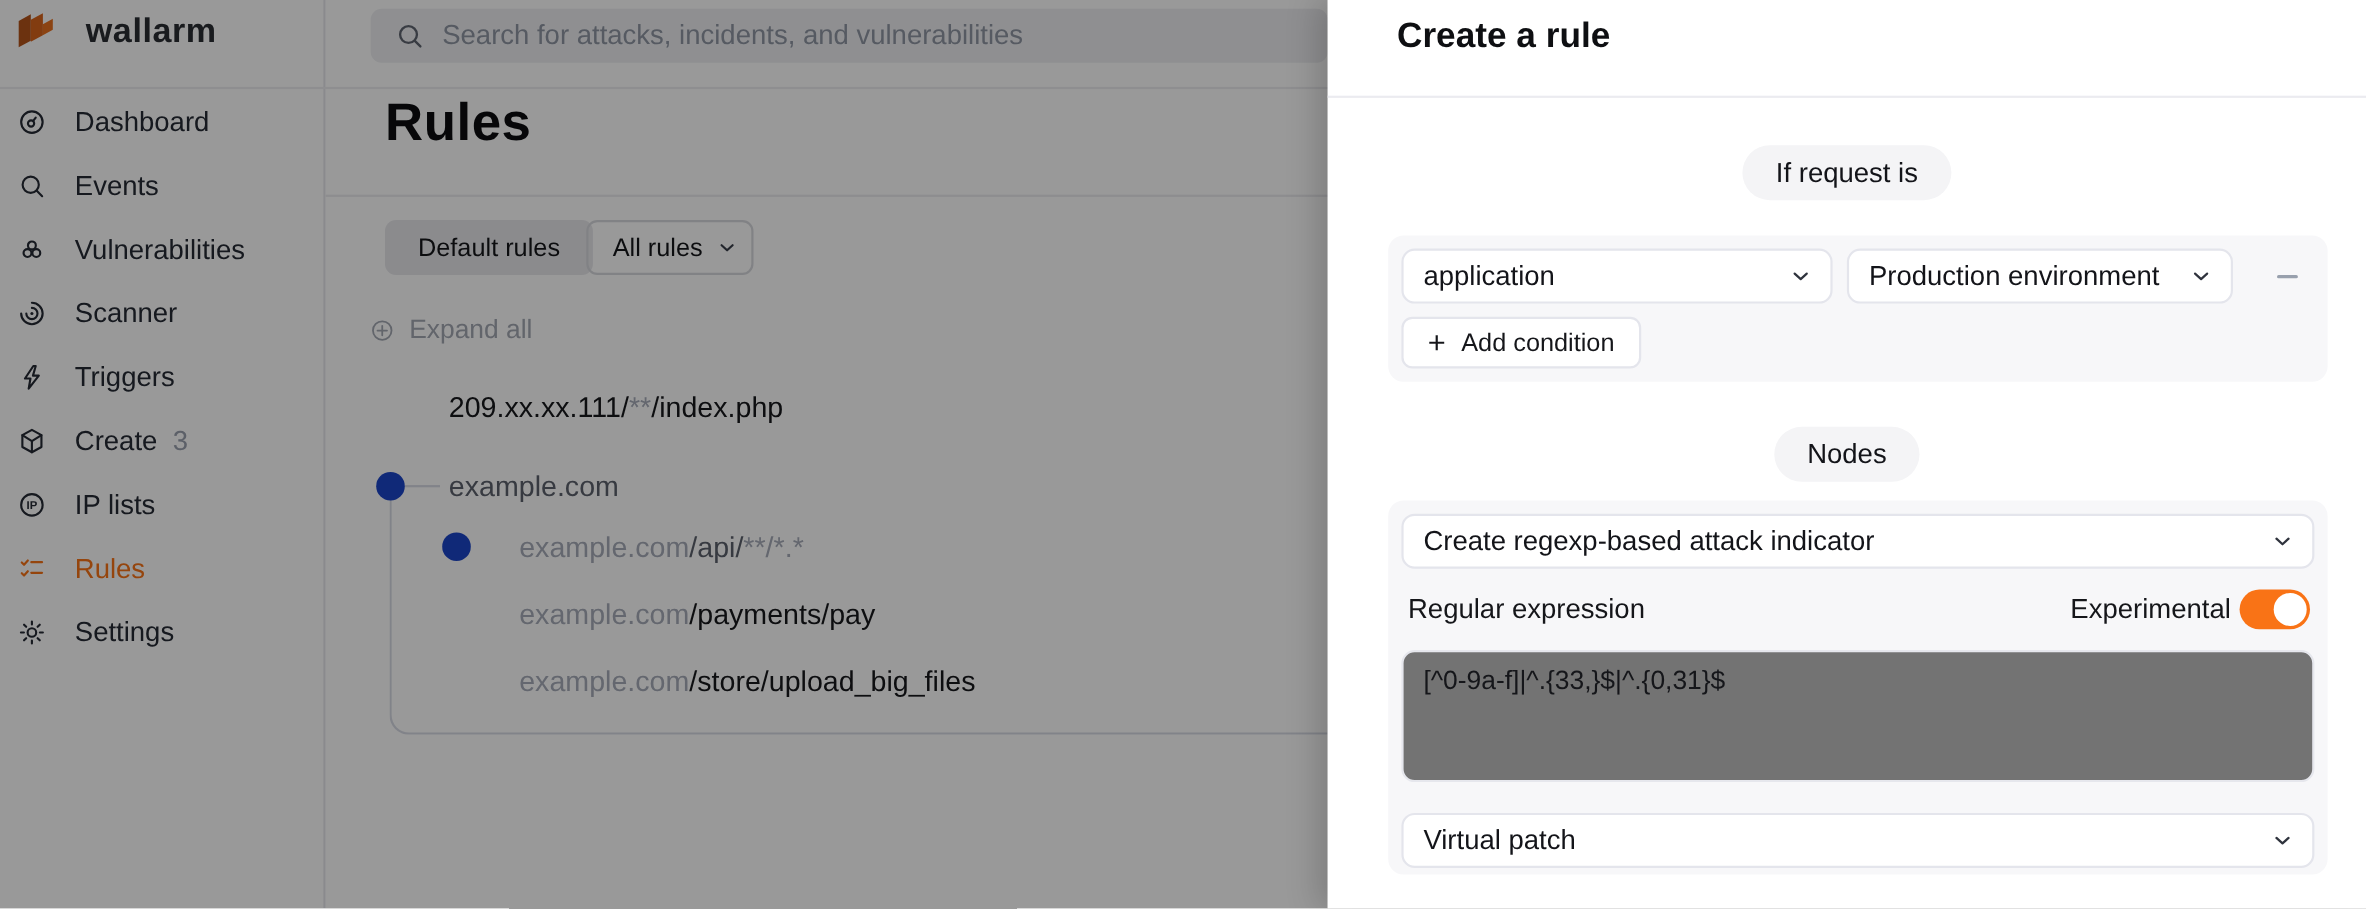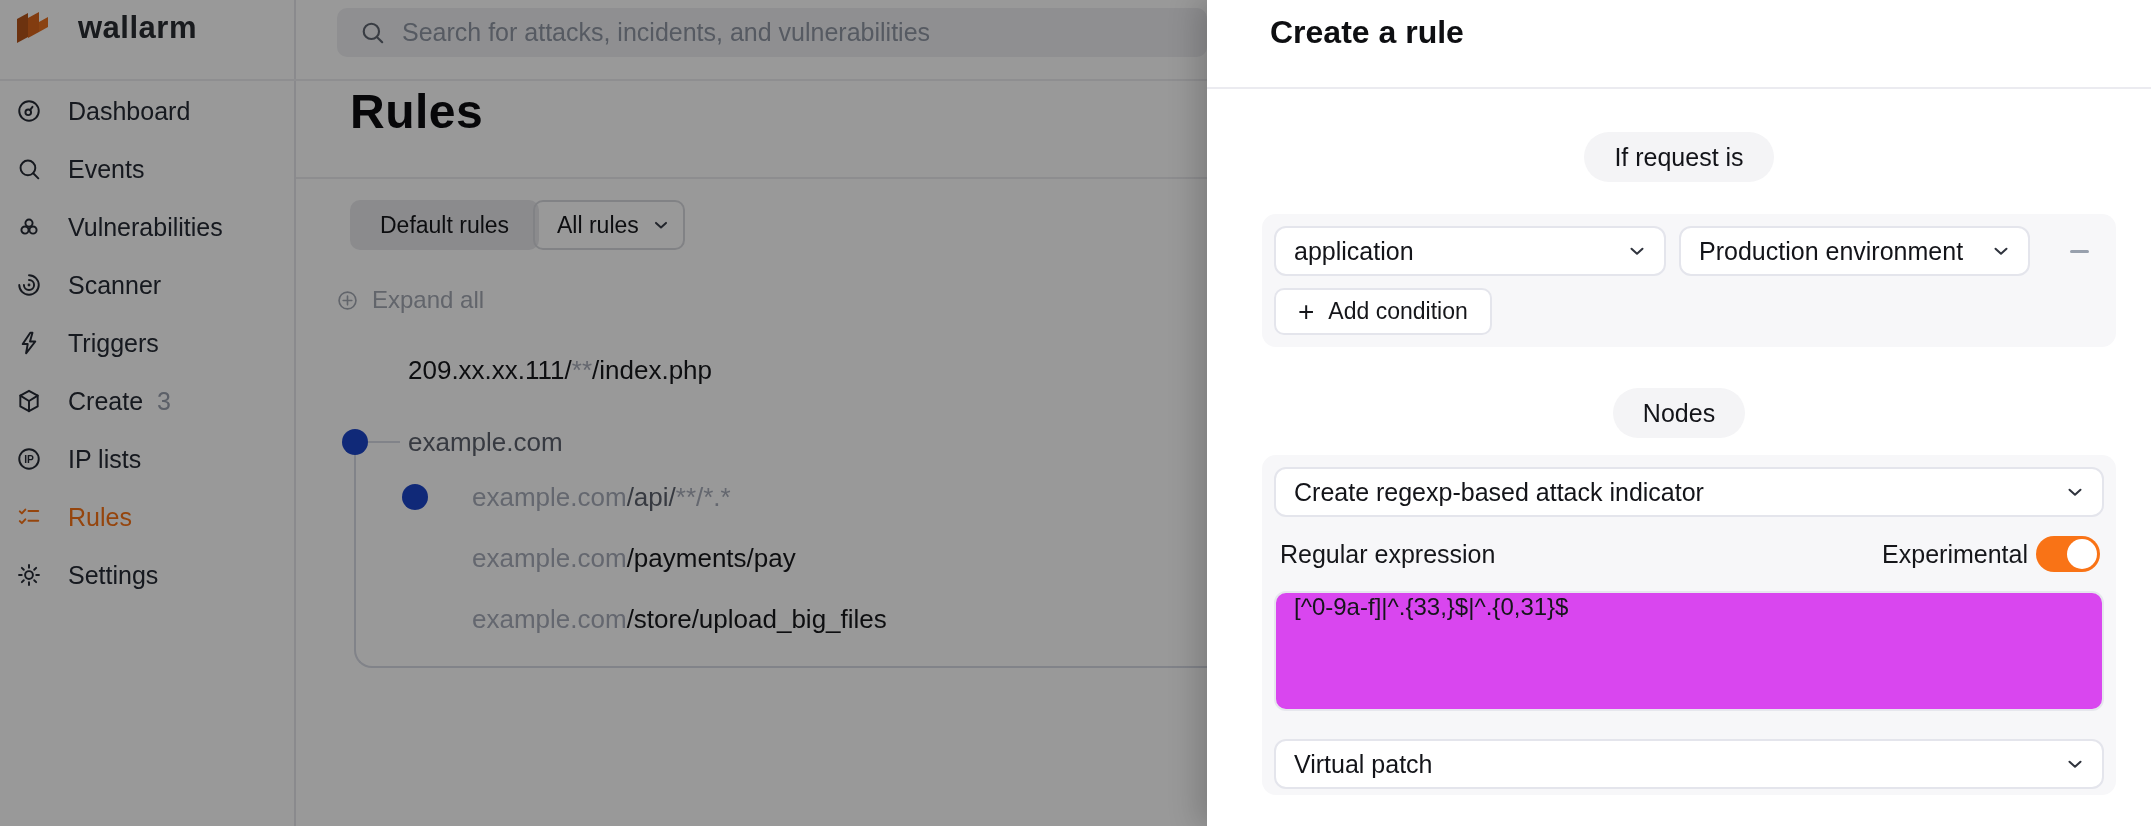--- a/index.html
+++ b/index.html
@@ -62,21 +62,21 @@
   .select-full { width:830px; }
   .minus-btn { width:50px; height:50px; display:flex; align-items:center; justify-content:center; margin-left:12px; cursor:pointer; }
   .minus-bar { width:19px; height:3px; background:#98a0ad; border-radius:2px; }
   .add-cond { margin-top:12px; height:47px; display:inline-flex; align-items:center; gap:14px; background:#fff; border:2px solid #e4e5ec; border-radius:10px; padding:0 22px; font-size:23px; color:#15161a; cursor:pointer; font-family:inherit; }
   .plus-glyph { font-size:28px; line-height:1; color:#15161a; }
   .regex-head { margin-top:8px; height:58px; display:flex; align-items:center; justify-content:space-between; padding:0 4px 0 6px; }
   .lbl { font-size:25px; color:#15161a; }
   .exp-wrap { display:flex; align-items:center; gap:8px; }
   .toggle { width:64px; height:36px; border-radius:18px; background:var(--accent); position:relative; cursor:pointer; flex:0 0 64px; }
   .toggle .knob { position:absolute; right:3px; top:3px; width:30px; height:30px; border-radius:50%; background:#fff; }
-  .regex-box { margin-top:8px; width:830px; height:120px; background:#d946ef; border:2px solid #e6e7ed; border-radius:12px; padding:0 18px; font-size:24px; color:#15161a; cursor:text; }
+  .regex-box { margin-top:8px; width:830px; height:120px; background:#737373; border:2px solid #e6e7ed; border-radius:12px; padding:12px 18px; font-size:24px; color:#15161a; cursor:text; }
   .vp-select { margin-top:28px; }
 </style>
 </head>
 <body>
 
 <div class="app">
 
   <aside class="sidebar">
     <div class="logo">
       <span class="nicon" style="width:52px;height:38px;flex:0 0 52px">

